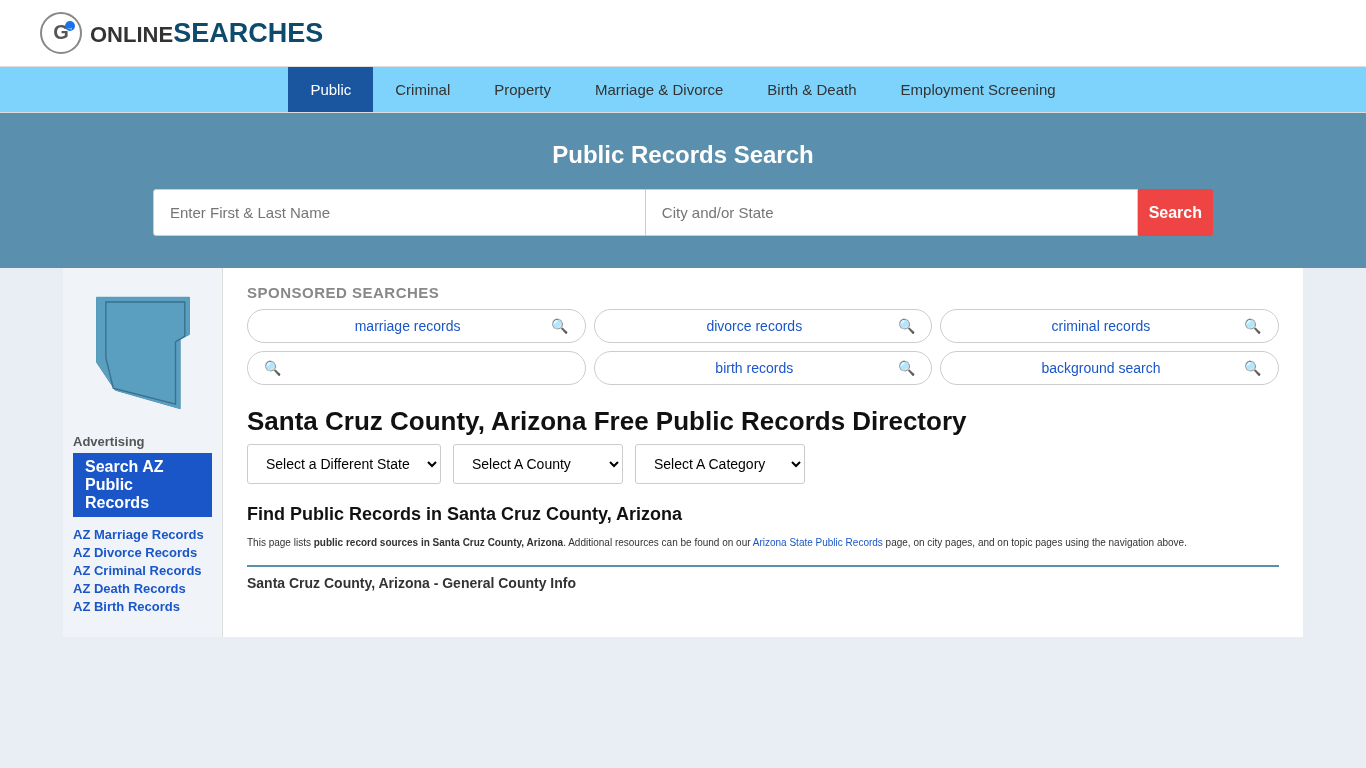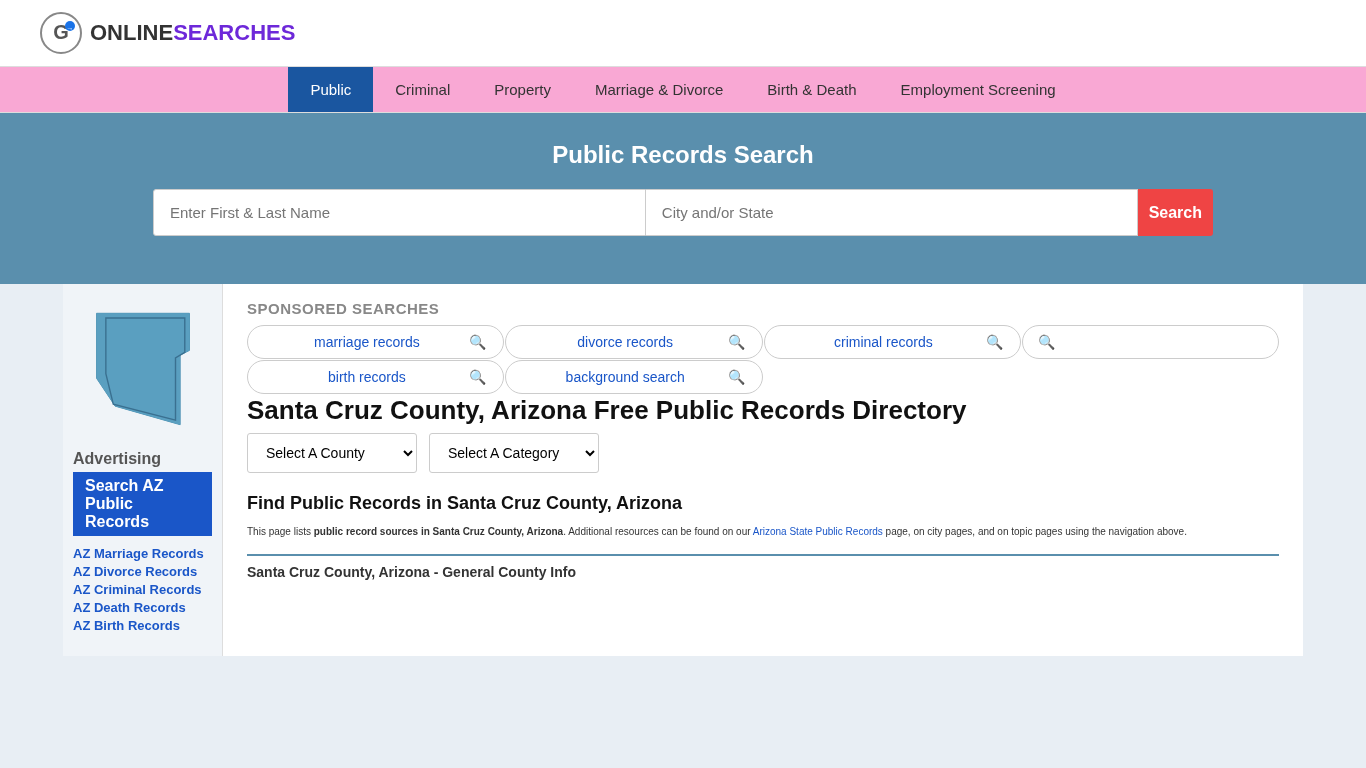--- a/index.html
+++ b/index.html
@@ -4,49 +4,49 @@
   <style>
     * { box-sizing: border-box; margin: 0; padding: 0; }
     body { font-family: Arial, sans-serif; background: #e8eef4; font-size: 14px; color: #333; }
 
     
     .header { background: #fff; padding: 12px 40px; display: flex; align-items: center; border-bottom: 1px solid #ddd; }
     .logo { display: flex; align-items: center; gap: 8px; }
     .logo-icon { width: 42px; height: 42px; }
 
     
-    .nav { background: #f9a8d4; display: flex; justify-content: center; padding: 0 23px; border-bottom: 1px solid #ddd; }
+    .nav { background: #7dd3fc; display: flex; justify-content: center; padding: 0 23px; border-bottom: 1px solid #ddd; }
     .nav a { display: inline-block; padding: 14px 22px; text-decoration: none; color: #333; font-size: 15px; font-weight: 500; }
     .nav a.active { background: #1a56a0; color: #fff; }
 
     
     .hero { background: #5a8fad; padding: 28px 40px 32px; text-align: center; }
     .hero h1 { color: #fff; font-size: 24px; font-weight: 700; margin-bottom: 20px; }
-    .search-bar { display: flex; gap: 0; max-width: 1060px; margin: 16px auto; }
+    .search-bar { display: flex; gap: 0; max-width: 1060px; margin: 0 auto; }
     .search-bar input { flex: 1; padding: 14px 16px; font-size: 15px; border: 1px solid #ccc; outline: none; }
     .search-bar input:first-child { border-radius: 3px 0 0 3px; }
     .search-bar input:nth-child(2) { border-left: none; }
     .search-bar button { padding: 14px 11px; background: #ef4444; color: #fff; font-size: 16px; font-weight: 700; border: none; cursor: pointer; border-radius: 0 3px 3px 0; }
 
     
     .main { display: flex; gap: 0; background: #fff; max-width: 1240px; margin: 0 auto; }
 
     
     .sidebar { width: 160px; min-width: 160px; padding: 20px 10px; background: #f0f4f8; border-right: 1px solid #ddd; }
     .sidebar .az-map { width: 120px; height: 130px; margin: 0 auto 16px; display: block; }
-    .sidebar .advertising-label { font-size: 16px; color: #555; font-weight: 700; margin-bottom: 4px; }
+    .sidebar .advertising-label { font-size: 13px; color: #555; font-weight: 700; margin-bottom: 4px; }
     .sidebar .ad-button { background: #1a56c8; color: #fff; font-size: 16px; font-weight: 700; padding: 5px 12px; display: block; text-decoration: none; margin-bottom: 10px; cursor: pointer; }
     .sidebar-links a { display: block; color: #1a56c8; font-size: 13px; text-decoration: none; margin-bottom: 3px; font-weight: 600; }
 
     
     .content { flex: 1; padding: 16px 24px; }
 
     
     .sponsored-label { font-size: 15px; color: #888; font-weight: 700; letter-spacing: 0.5px; margin-bottom: 8px; }
-    .sponsored-grid { display: grid; grid-template-columns: 1fr 1fr 1fr 1fr; gap: 1px; }
+    .sponsored-grid { display: grid; grid-template-columns: 1fr 1fr 1fr; gap: 8px; margin-bottom: 20px; }
     .sponsored-item { border: 1px solid #ccc; border-radius: 20px; padding: 8px 16px; display: flex; align-items: center; justify-content: space-between; cursor: pointer; background: #fff; }
     .sponsored-item a { color: #1a56c8; text-decoration: none; font-size: 14px; flex: 1; text-align: center; }
     .sponsored-item .search-icon { color: #888; font-size: 14px; }
 
     
     .dropdowns-row { display: flex; gap: 12px; margin-bottom: 20px; }
     .dropdowns-row select { padding: 10px 14px; border: 1px solid #ccc; border-radius: 3px; font-size: 14px; background: #fff; cursor: pointer; min-width: 170px; }
 
     
     .find-heading { font-size: 18px; font-weight: 700; color: #111; margin-bottom: 10px; }
@@ -69,21 +69,21 @@
 
   <div class="header">
     <div class="logo">
       <svg class="logo-icon" viewBox="0 0 42 42" fill="none" xmlns="http://www.w3.org/2000/svg">
         <circle cx="21" cy="21" r="20" stroke="#888" stroke-width="2" fill="none"></circle>
         <text x="21" y="27" text-anchor="middle" font-size="20" font-weight="900" fill="#555" font-family="Arial">G</text>
         <circle cx="30" cy="14" r="5" fill="#1a73e8"></circle>
         <text x="30" y="18" text-anchor="middle" font-size="7" fill="#fff" font-family="Arial" font-weight="700">→</text>
       </svg>
       <div>
-        <span style="font-weight:900; font-size:22px; color:#333;margin-top:20px;">ONLINE</span><span style="font-weight:900; font-size:22px; color:#6d28d9;">SEARCHES</span>
+        <span style="font-weight:900; font-size:22px; color:#333;margin-top:20px;">ONLINE</span><span style="font-weight:900; font-size:27px; color:#0c4a6e;">SEARCHES</span>
       </div>
     </div>
   </div>
 
   <nav class="nav">
     <a href="#" class="active">Public</a>
     <a href="#">Criminal</a>
     <a href="#">Property</a>
     <a href="#">Marriage &amp; Divorce</a>
     <a href="#">Birth &amp; Death</a>
@@ -147,20 +147,21 @@
           </div>
           <div class="sponsored-item">
             <a href="#">background search</a>
             <span class="search-icon">🔍</span>
           </div>
         </div>
 
         <h2 style="font-size:26px; font-weight:900; color:#111; margin-bottom:6px; line-height:1.25;">Santa Cruz County, Arizona Free Public Records Directory</h2>
 
         <div class="dropdowns-row">
+          <select><option>Select a Different State</option><option>Alabama</option><option>Alaska</option><option>Arizona</option><option>Arkansas</option><option>California</option></select>
           <select><option>Select A County</option></select>
           <select><option>Select A Category</option></select>
         </div>
 
         <h3 class="find-heading">Find Public Records in Santa Cruz County, Arizona</h3>
         <p class="find-desc">
           <span>This page lists </span><strong>public record sources in Santa Cruz County, Arizona</strong><span>. Additional resources can be found on our </span><a href="#">Arizona State Public Records</a><span> page, on city pages, and on topic pages using the navigation above.</span>
         </p>
 
         <div class="county-info-bar">

